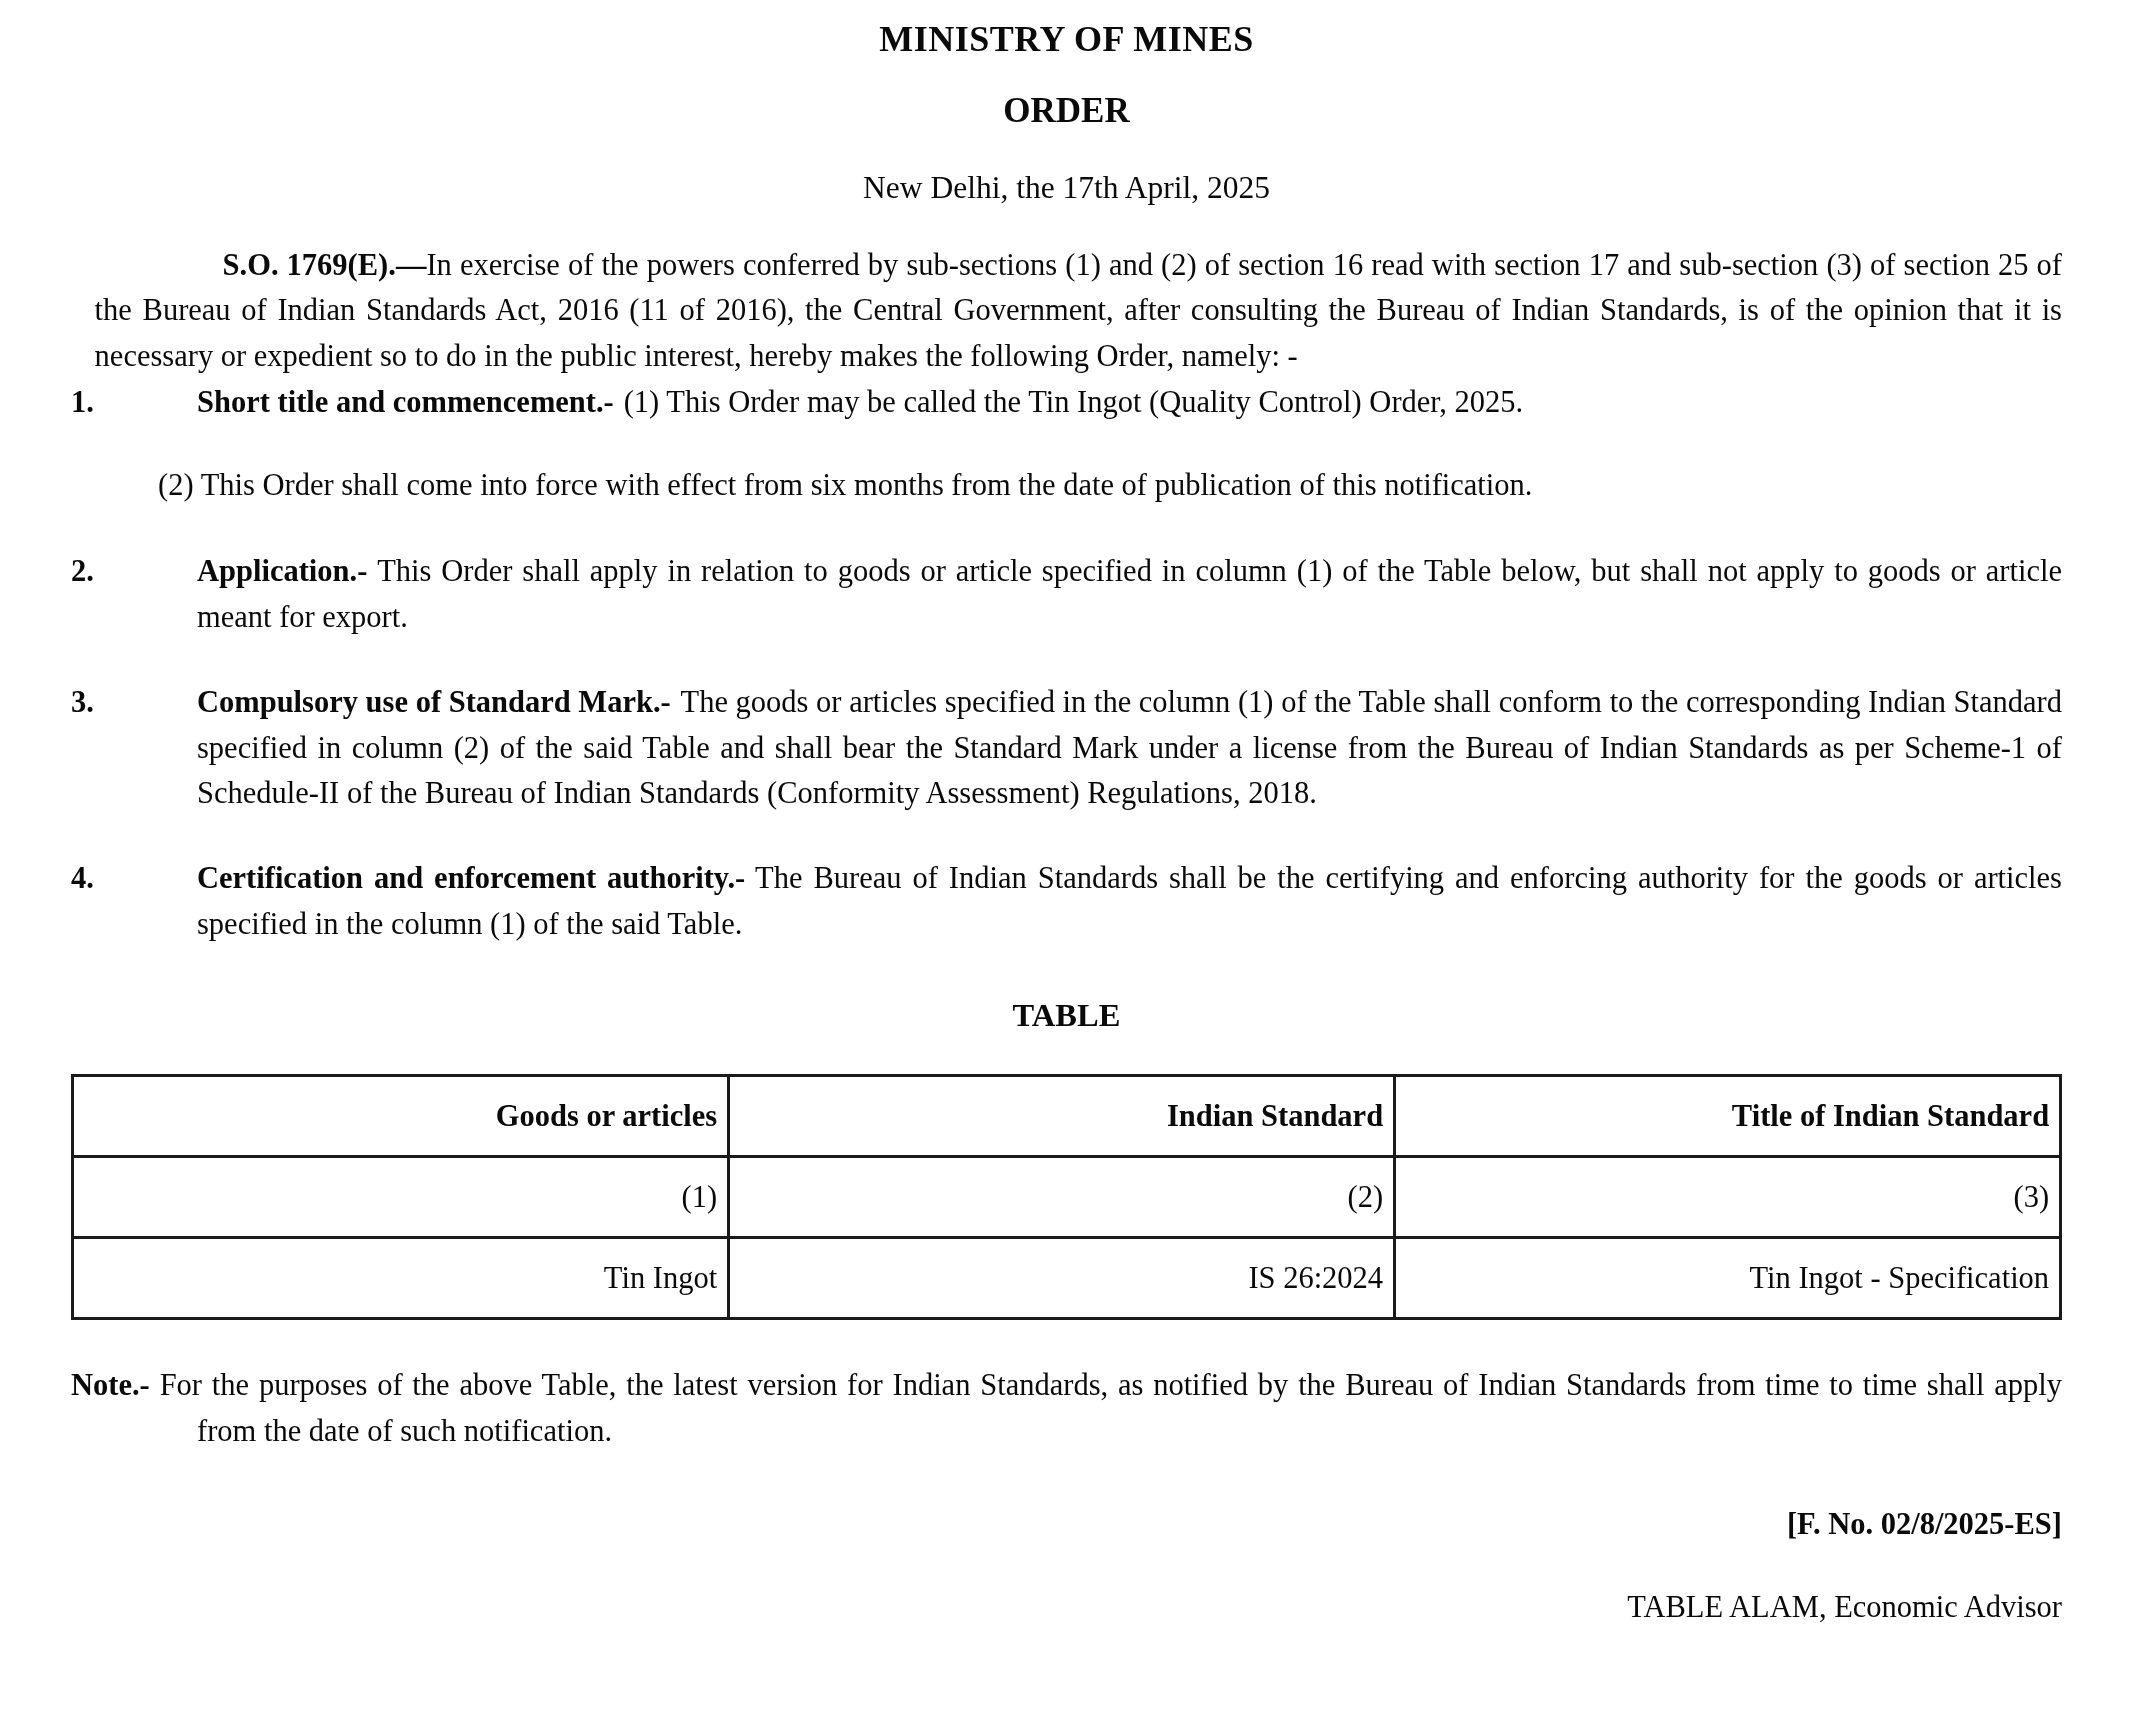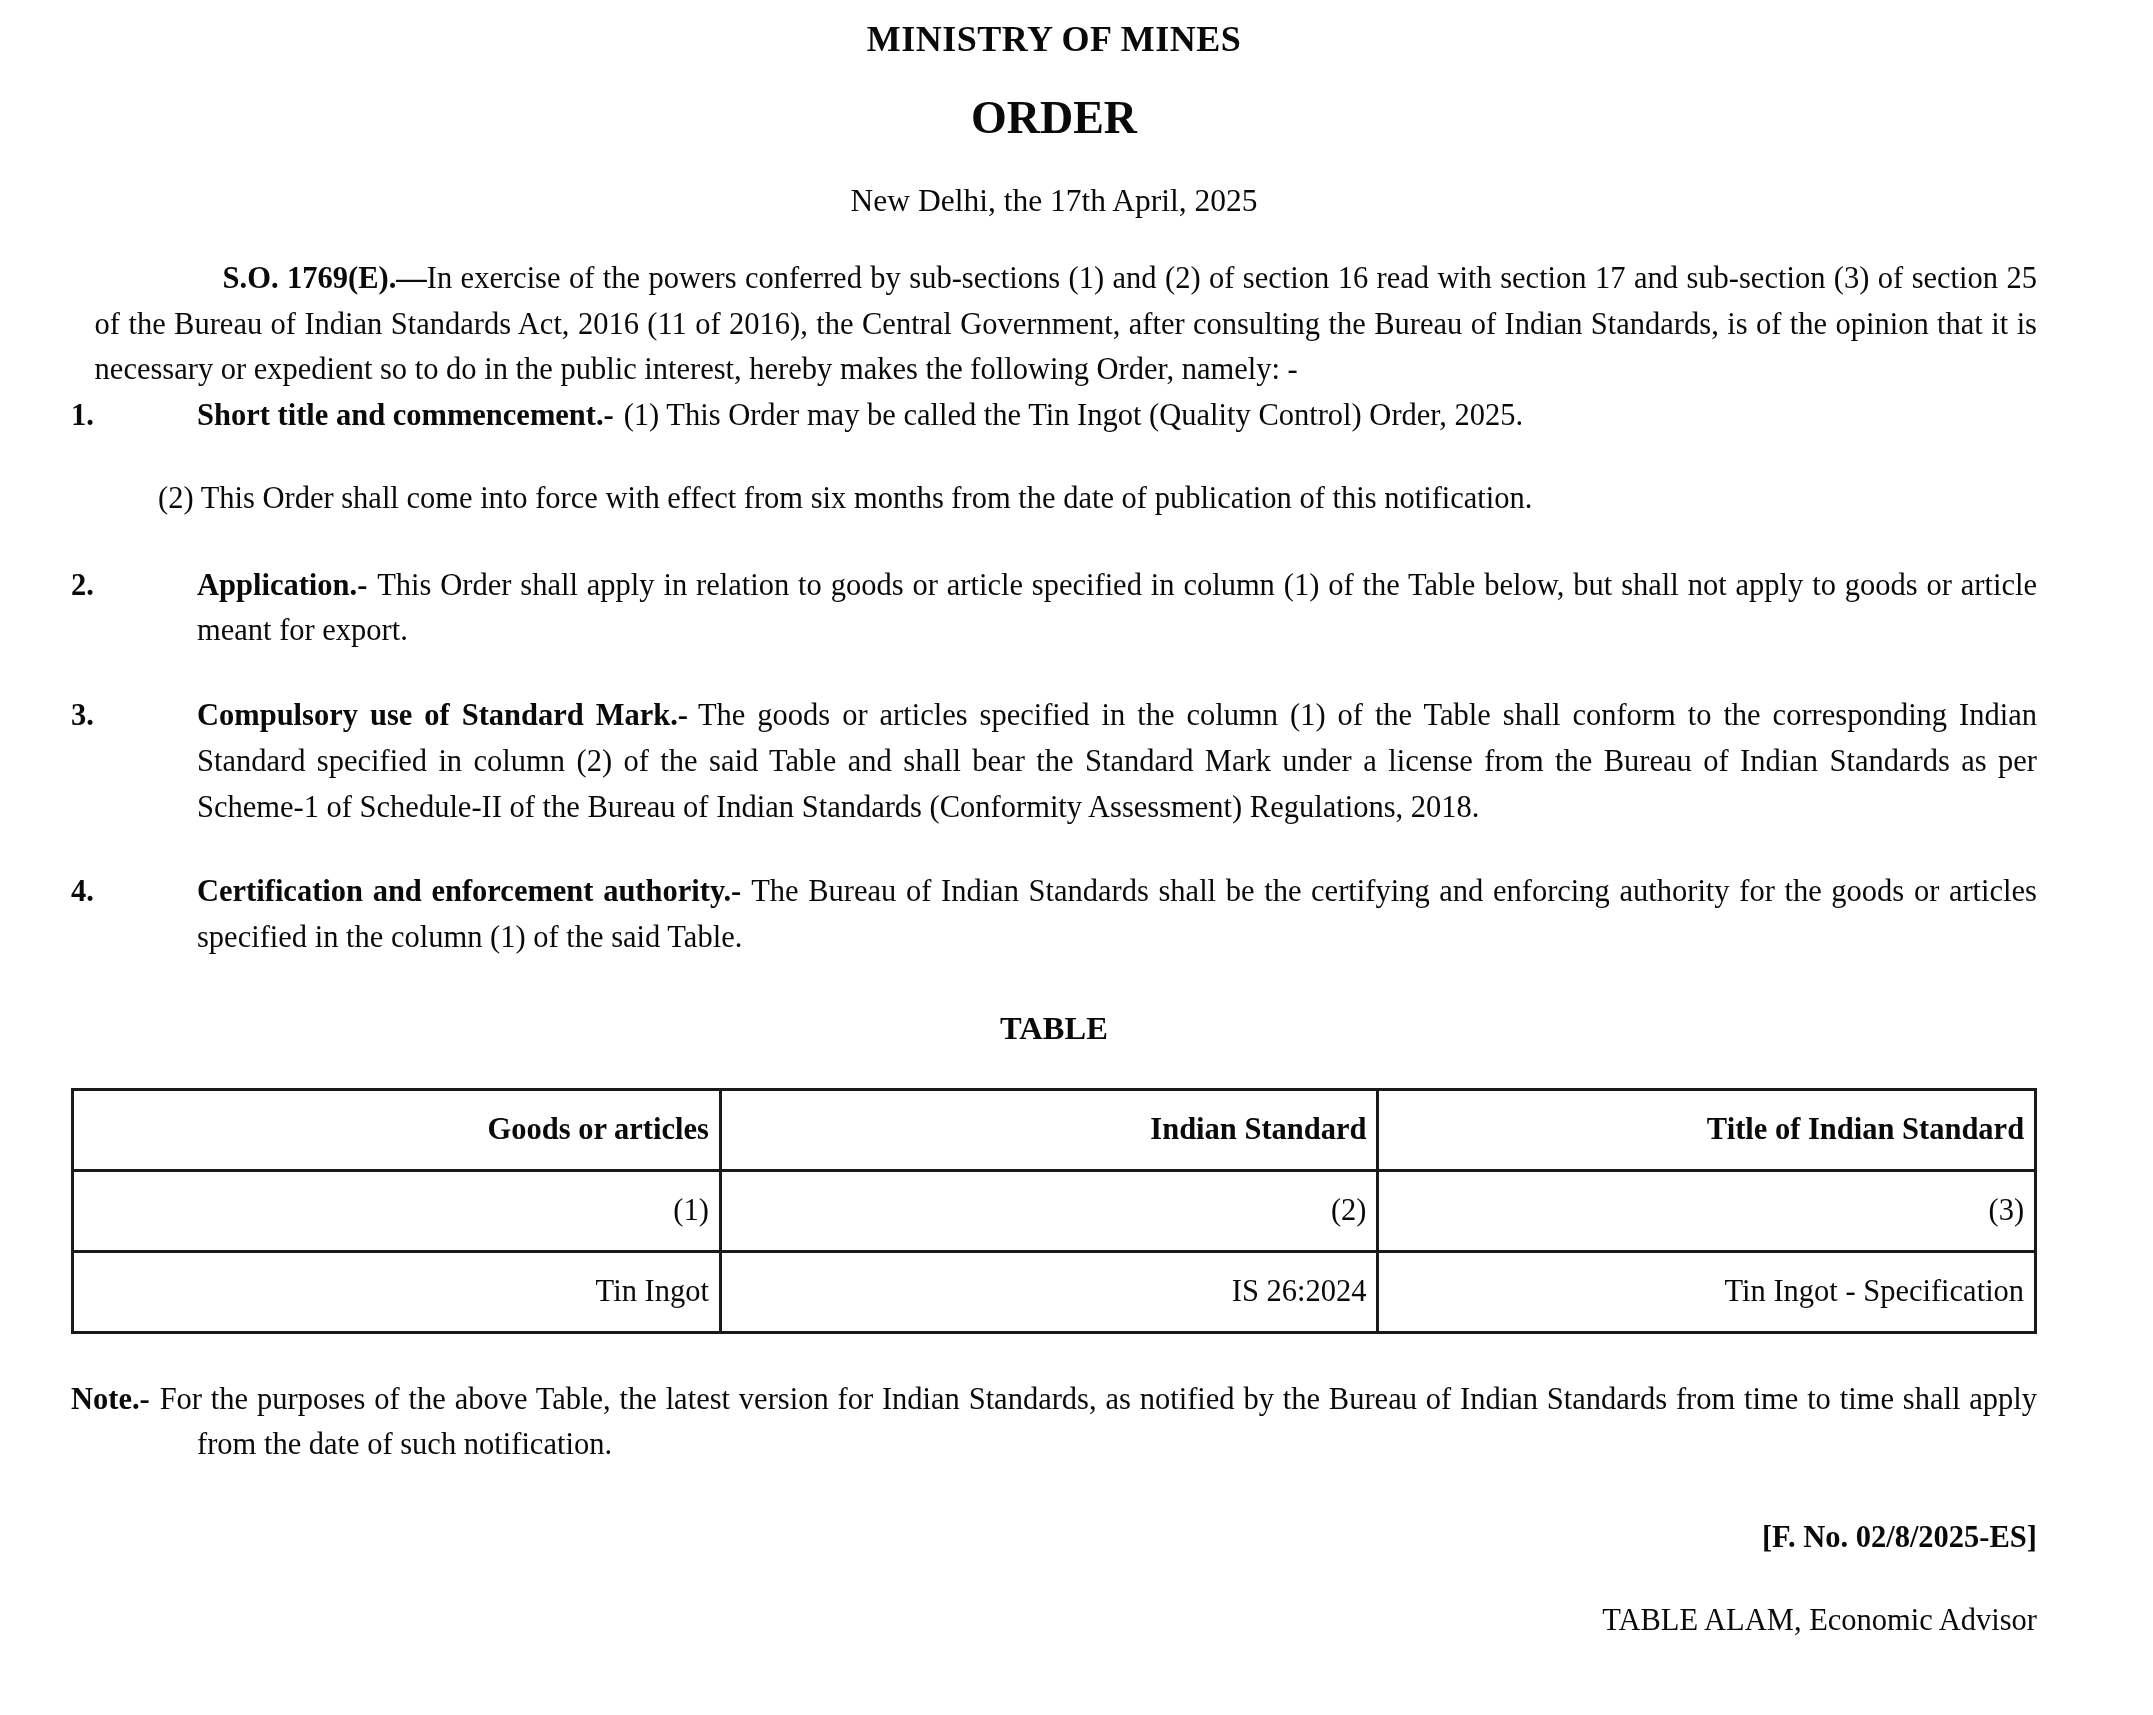--- a/index.html
+++ b/index.html
@@ -8,34 +8,34 @@
     width: 2153px;
     min-height: 1715px;
     font-family: "Liberation Serif", serif;
     color: #0a0a0a;
     font-size: 30.5px;
     line-height: 1.5;
     padding-top: 17.7px;
   }
   .page {
     width: 100%;
-    padding: 0 116px 0 71px;
+    padding: 0 91px 0 71px;
   }
   .doc-title {
     text-align: center;
     font-weight: bold;
     font-size: 36px;
     line-height: 1.2;
     margin-bottom: 29.6px;
     letter-spacing: 0.5px;
   }
   .order-heading {
     text-align: center;
     font-weight: bold;
-    font-size: 46px;
+    font-size: 35px;
     line-height: 1.2;
     margin-bottom: 31.5px;
   }
   .dateline {
     text-align: center;
     font-size: 31.5px;
     margin-bottom: 31.5px;
   }
   .intro {
     text-align: justify;

